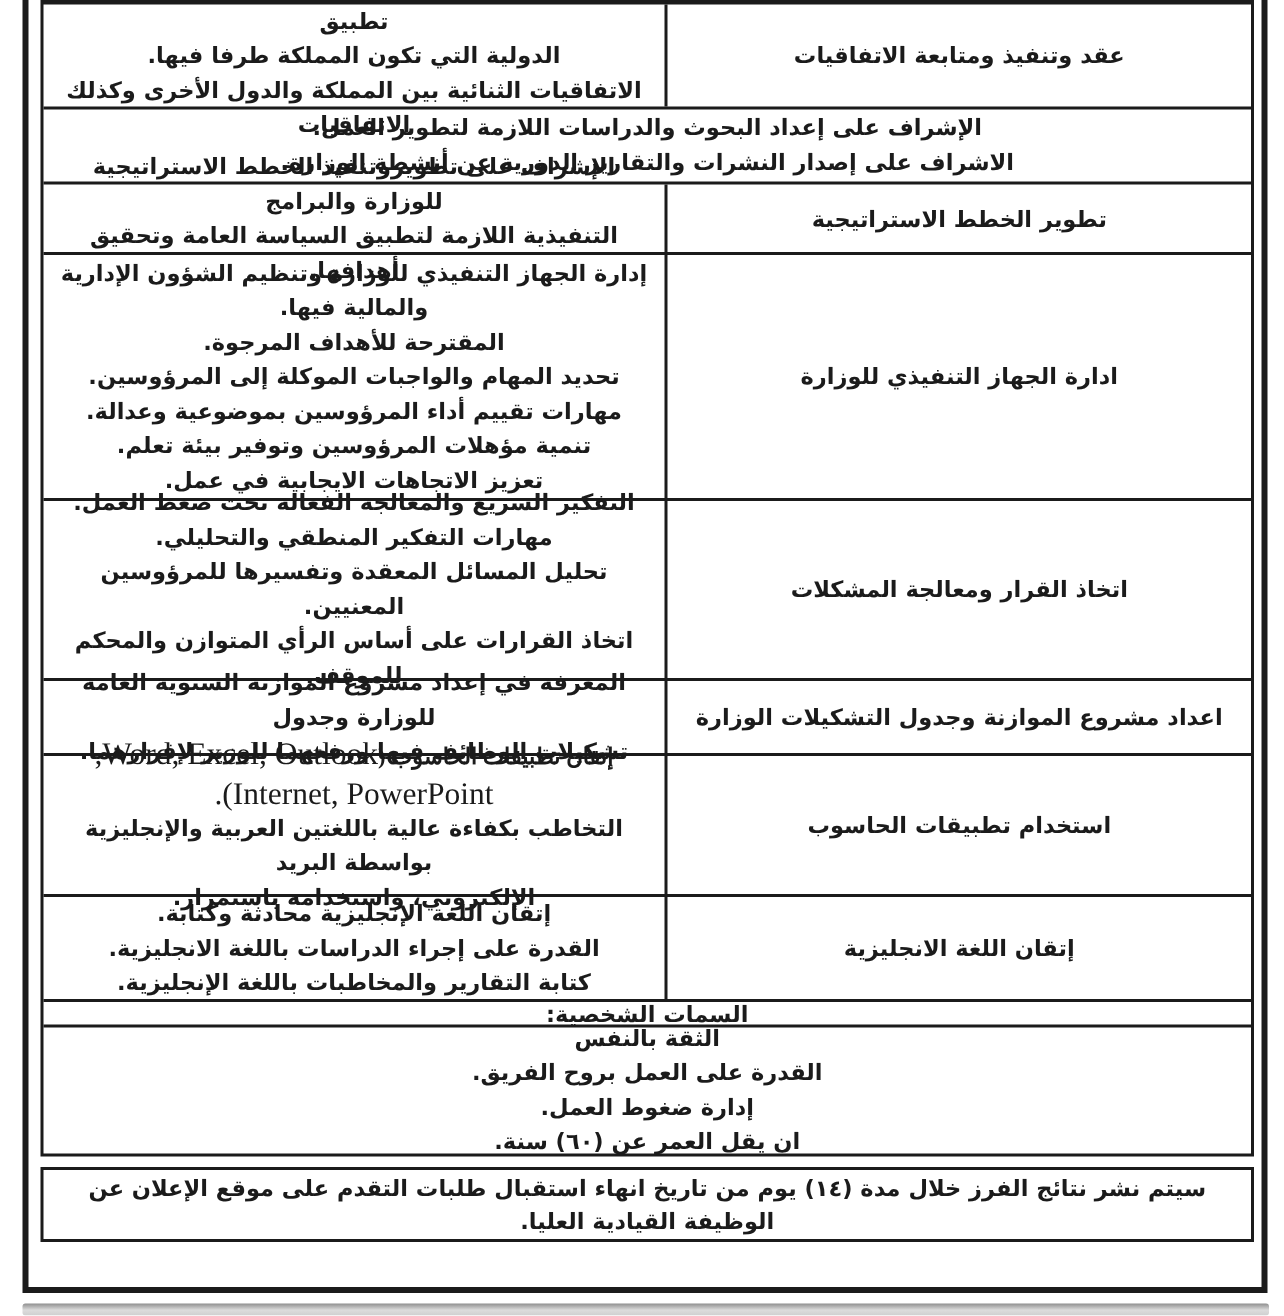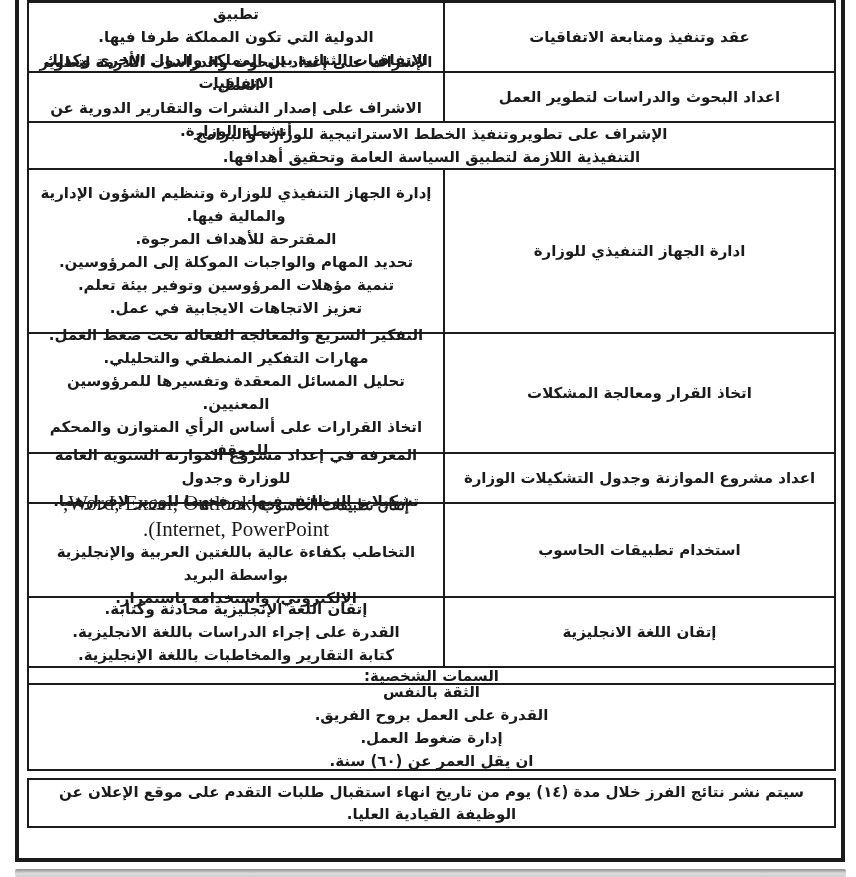--- a/index.html
+++ b/index.html
@@ -86,40 +86,41 @@
     <div class="t-row r0">
       <div class="cell-cat">عقد وتنفيذ ومتابعة الاتفاقيات</div>
       <div class="cell-desc">
         <div class="ln">تبني المنهجيات الفعّالة للمتابعة والتأكد من حسن تطبيق</div>
         <div class="ln">الدولية التي تكون المملكة طرفا فيها.</div>
         <div class="ln">الاتفاقيات الثنائية بين المملكة والدول الأخرى وكذلك الاتفاقيات</div>
       </div>
     </div>
 
     <div class="t-row r1">
-      <div class="cell-cat">اعداد البحوث والدراسات لتطوير العمل</div>
       <div class="cell-desc">
         <div class="ln">الإشراف على إعداد البحوث والدراسات اللازمة لتطوير العمل.</div>
         <div class="ln">الاشراف على إصدار النشرات والتقارير الدورية عن أنشطة الوزارة.</div>
       </div>
     </div>
 
     <div class="t-row r2">
+      <div class="cell-cat">تطوير الخطط الاستراتيجية</div>
       <div class="cell-desc">
         <div class="ln">الإشراف على تطويروتنفيذ الخطط الاستراتيجية للوزارة والبرامج</div>
         <div class="ln">التنفيذية اللازمة لتطبيق السياسة العامة وتحقيق أهدافها.</div>
       </div>
     </div>
 
     <div class="t-row r3">
       <div class="cell-cat">ادارة الجهاز التنفيذي للوزارة</div>
       <div class="cell-desc">
         <div class="ln">إدارة الجهاز التنفيذي للوزارة وتنظيم الشؤون الإدارية والمالية فيها.</div>
         <div class="ln">المقترحة للأهداف المرجوة.</div>
         <div class="ln">تحديد المهام والواجبات الموكلة إلى المرؤوسين.</div>
+        <div class="ln">مهارات تقييم أداء المرؤوسين بموضوعية وعدالة.</div>
         <div class="ln">تنمية مؤهلات المرؤوسين وتوفير بيئة تعلم.</div>
         <div class="ln">تعزيز الاتجاهات الايجابية في عمل.</div>
       </div>
     </div>
 
     <div class="t-row r4">
       <div class="cell-cat">اتخاذ القرار ومعالجة المشكلات</div>
       <div class="cell-desc">
         <div class="ln">التفكير السريع والمعالجة الفعالة تحت ضغط العمل.</div>
         <div class="ln">مهارات التفكير المنطقي والتحليلي.</div>

